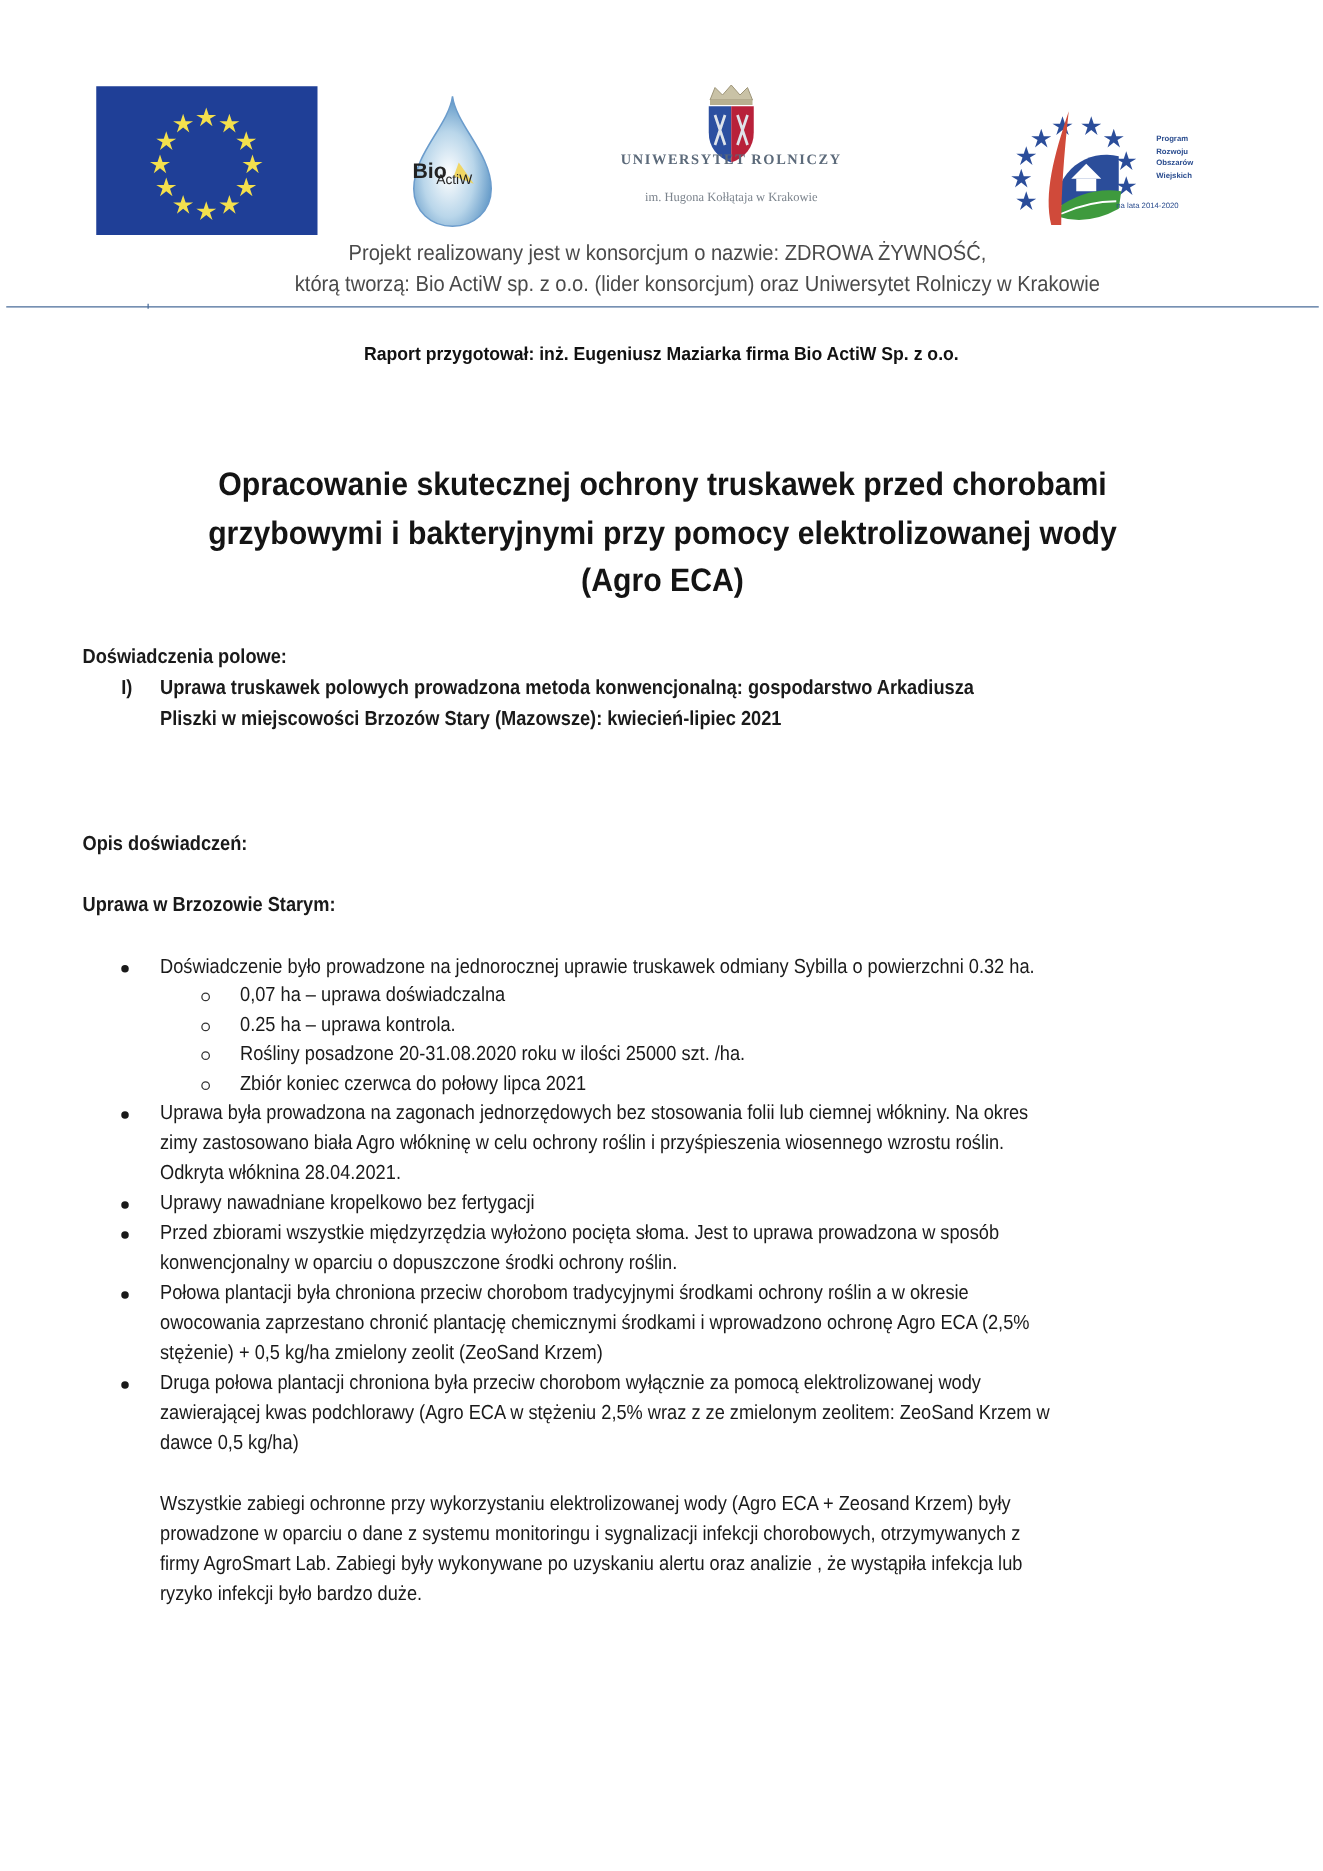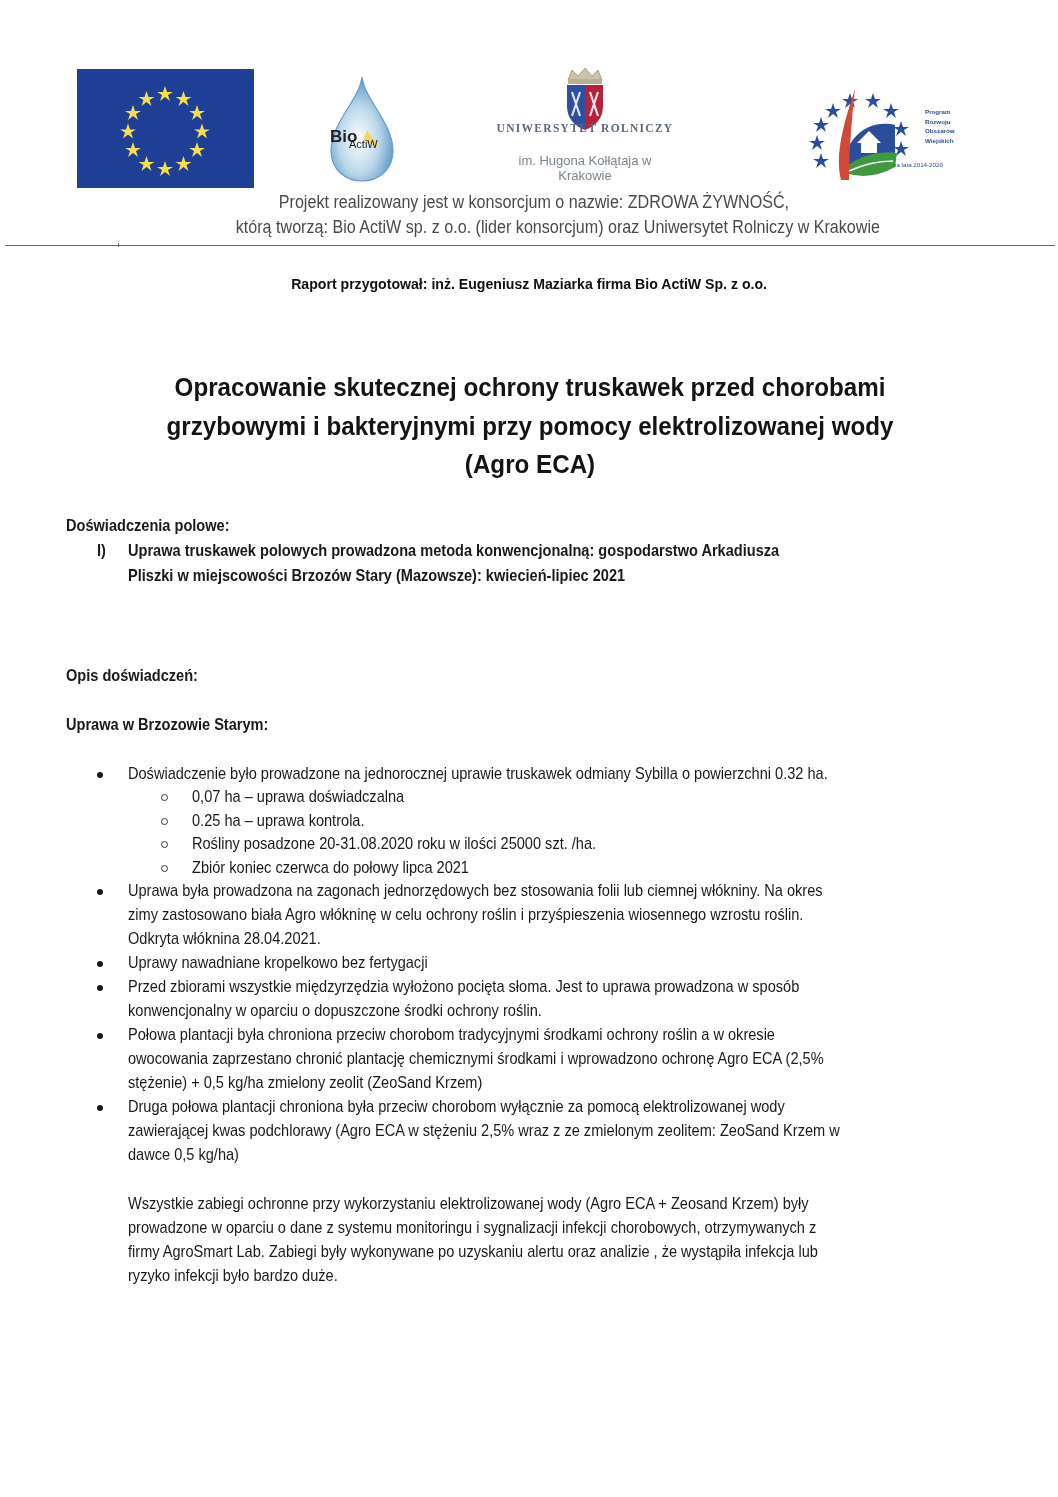--- a/index.html
+++ b/index.html
@@ -9,21 +9,21 @@
     .page { position: relative; width: 1058px; height: 1497px; }
 
     
     .eu-flag { position: absolute; left: 77px; top: 69px; width: 177px; height: 119px; background: #1f3f97; }
     .eu-flag svg { position: absolute; left: 0; top: 0; }
 
     .bioactiw { position: absolute; left: 327px; top: 75px; width: 70px; height: 110px; }
     .uni-logo { position: absolute; left: 490px; top: 68px; width: 190px; height: 100px; text-align: center; }
     .uni-crest { position: absolute; left: 74px; top: 0; }
     .uni-name { position: absolute; left: 0; top: 54px; width: 190px; font-family: "Liberation Serif", "DejaVu Serif", serif; font-size: 11.5px; color: #5c6a7a; letter-spacing: 1.3px; font-weight: bold; text-align:center; }
-    .uni-sub { position: absolute; left: 0; top: 85px; width: 190px; font-family: Liberation Sans, sans-serif; font-size: 13px; color: #7b838c; text-align:center; }
+    .uni-sub { position: absolute; left: 0; top: 85px; width: 190px; font-family: Liberation Serif, serif; font-size: 10px; color: #7b838c; text-align:center; }
 
     .prow-logo { position: absolute; left: 805px; top: 85px; width: 170px; height: 100px; }
     .prow-text { position: absolute; left: 120px; top: 22px; font-family: "Liberation Sans", sans-serif; font-size: 6.2px; line-height: 9.5px; color: #2b4d8f; font-weight: bold; }
     .prow-years { position: absolute; left: 88px; top: 76px; font-family: "Liberation Sans", sans-serif; font-size: 6.2px; color: #2b4d8f; }
 
     
     .consortium { position: absolute; left: 0; top: 190px; width: 1058px; text-align: center; font-family: "Liberation Sans", sans-serif; font-size: 17.5px; line-height: 25px; color: #4a4a4a; transform: scaleX(0.92); transform-origin: 545px 0; }
     .consortium .line1 { display:block; padding-left: 8px; }
     .consortium .line2 { display:block; padding-left: 60px; }
 

